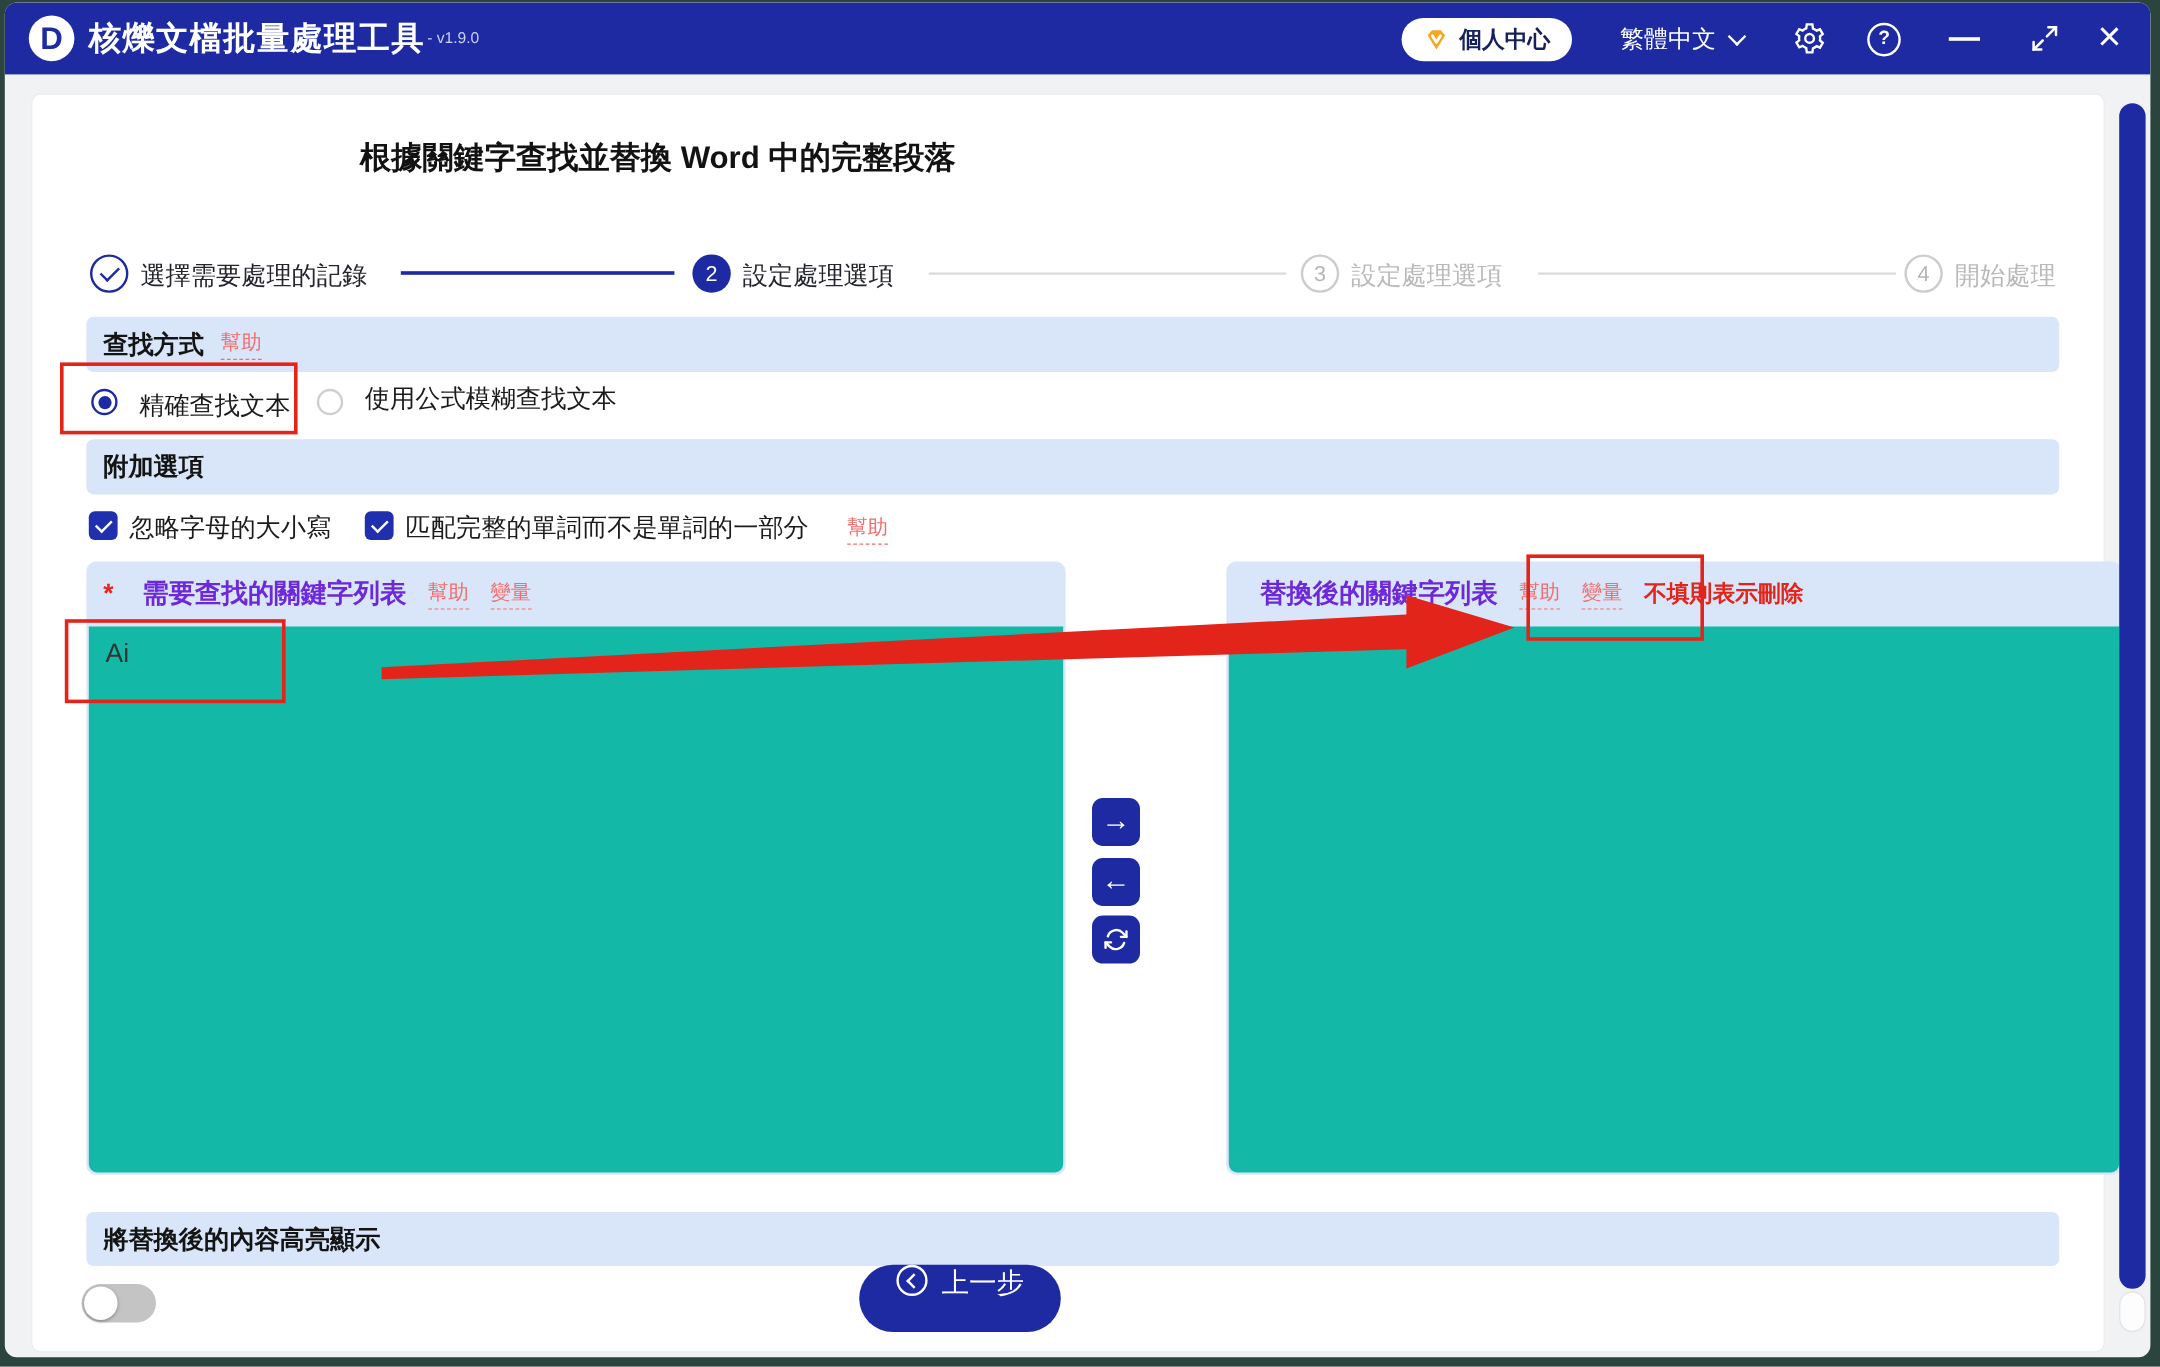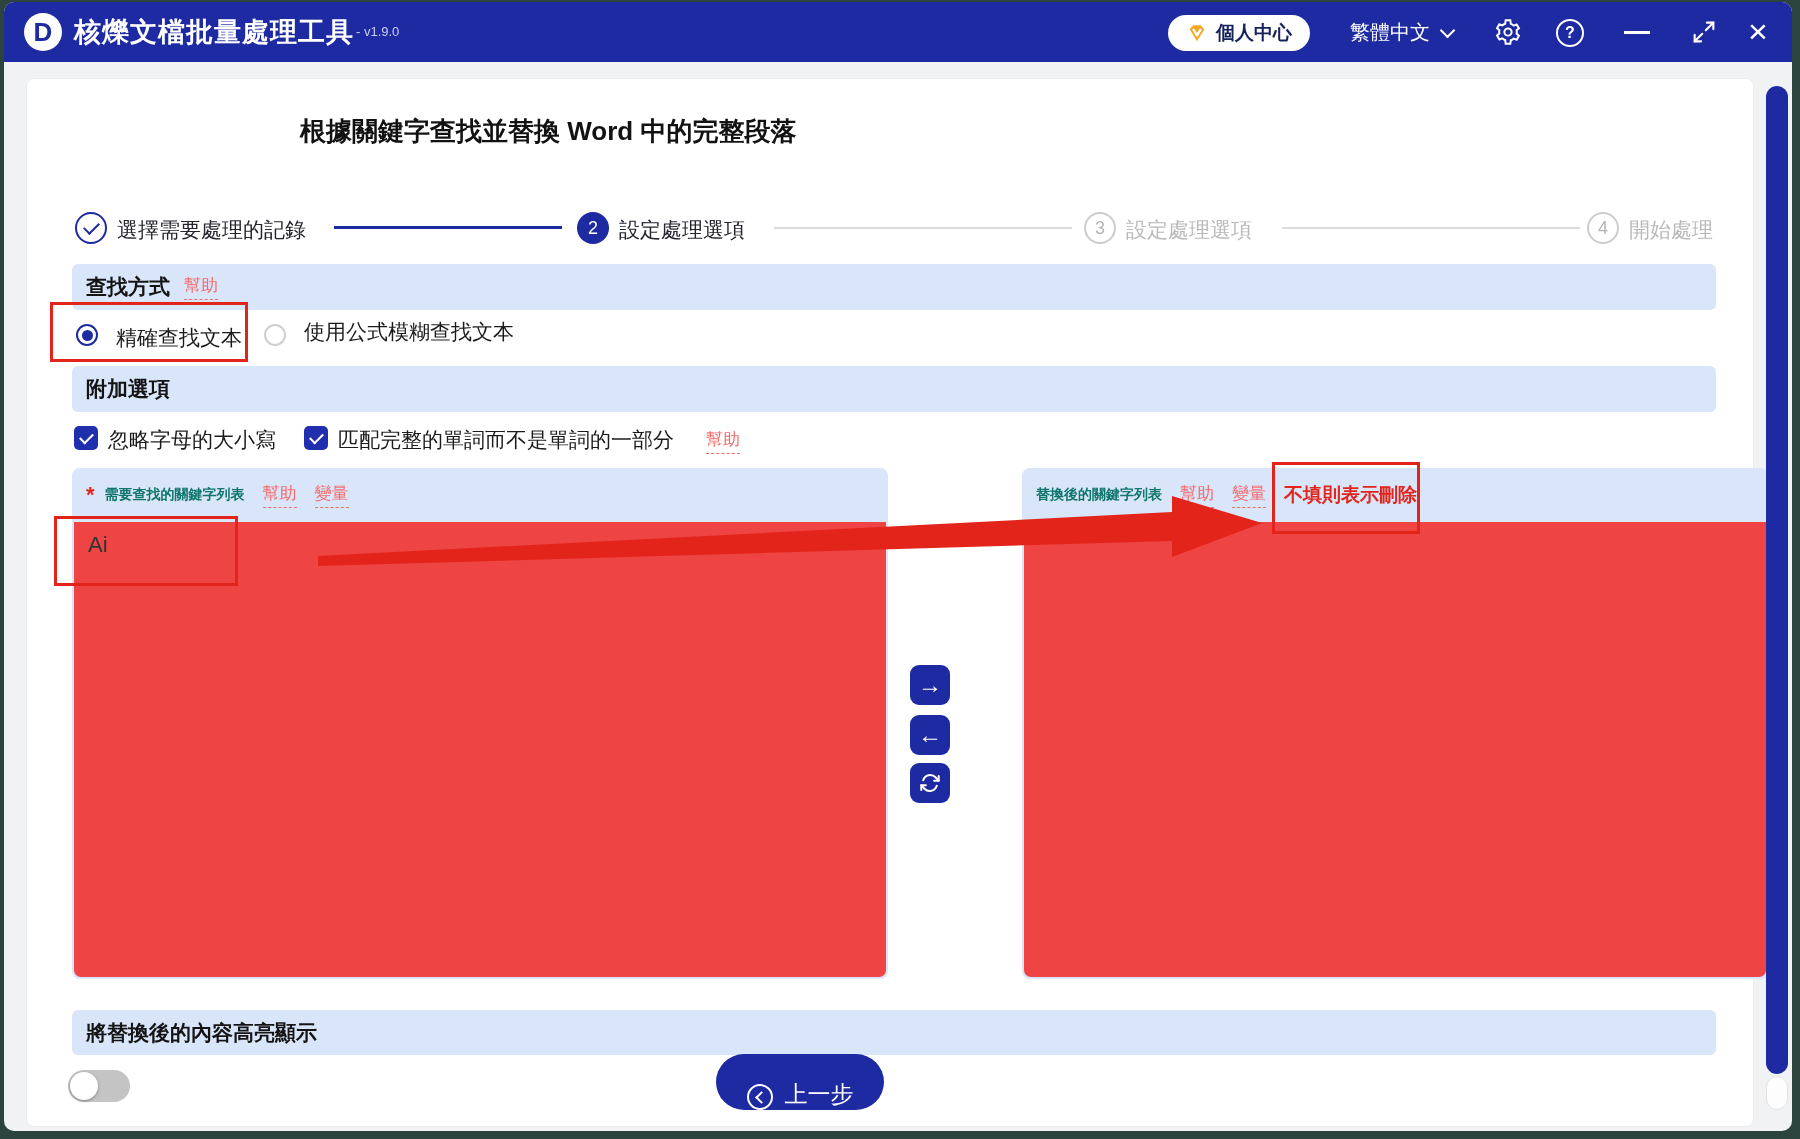--- a/index.html
+++ b/index.html
@@ -52,35 +52,35 @@
   .radio.on::after{content:"";width:11px;height:11px;border-radius:50%;background:#1e2aa2;}
   .radio.off{border:2px solid #cfcfcf;background:#fff;}
   .optlabel{font-size:21px;color:#1b1b1b;}
   .cbx{width:24px;height:24px;background:#1f2fae;border-radius:5px;display:flex;align-items:center;justify-content:center;}
   .cbx::after{content:"";width:11px;height:6px;border-left:2.5px solid #fff;border-bottom:2.5px solid #fff;
               transform:rotate(-45deg);margin-top:-3px;}
   
   .panel{top:466px;height:511px;background:#d9e5f9;border-radius:8px;}
   .panel-header{position:absolute;left:0;top:0;right:0;height:54px;display:flex;align-items:center;
                 padding:0 14px;gap:18px;}
-  .panel-title{font-size:14px;font-weight:bold;color:#0f766e;}
+  .panel-title{font-size:22px;font-weight:bold;color:#6d28d9;margin-left:14px;}
   .req{color:#e3241b;font-size:22px;font-weight:bold;margin-right:-8px;}
   .panel-note{color:#e3241b;font-size:19px;font-weight:bold;}
-  .panel-body{position:absolute;left:2px;right:2px;top:54px;bottom:2px;background:#ef4444;
+  .panel-body{position:absolute;left:2px;right:2px;top:54px;bottom:2px;background:#14b8a6;
               border-radius:0 0 7px 7px;padding:10px 14px;font-size:22px;color:#333;box-sizing:border-box;
               white-space:pre-wrap;}
   
   .tbtn{left:906px;width:40px;height:40px;background:#1e2aa2;border-radius:9px;color:#fff;
         display:flex;align-items:center;justify-content:center;font-size:24px;}
   
   .toggle{left:64px;top:1068px;width:62px;height:32px;background:#c4c4c4;border-radius:16px;}
   .knob{position:absolute;left:2px;top:2px;width:28px;height:28px;background:#fff;border-radius:50%;
         box-shadow:0 1px 3px rgba(0,0,0,.35);}
   .navbtn{top:1052px;height:56px;background:#1e2aa2;border-radius:28px;color:#fff;font-size:23px;
-          display:flex;align-items:flex-end;justify-content:center;gap:12px;}
+          display:flex;align-items:flex-start;justify-content:center;gap:12px;}
   .circ-ic{width:26px;height:26px;border:2px solid #fff;border-radius:50%;box-sizing:border-box;
            display:flex;align-items:center;justify-content:center;}
   .circ-ic .chev{width:7px;height:7px;border-width:2px;}
   .cl{transform:rotate(45deg);margin-left:3px;}
   .cr{transform:rotate(-135deg);margin-right:3px;}
   
   .sb-thumb{left:1762px;top:84px;width:22px;height:988px;background:#1e2aa2;border-radius:11px;}
   .sb-bottom{left:1762px;top:1074px;width:22px;height:34px;background:#fdfdfd;border:1px solid #e3e3e3;
              border-radius:11px;box-sizing:border-box;}
   

